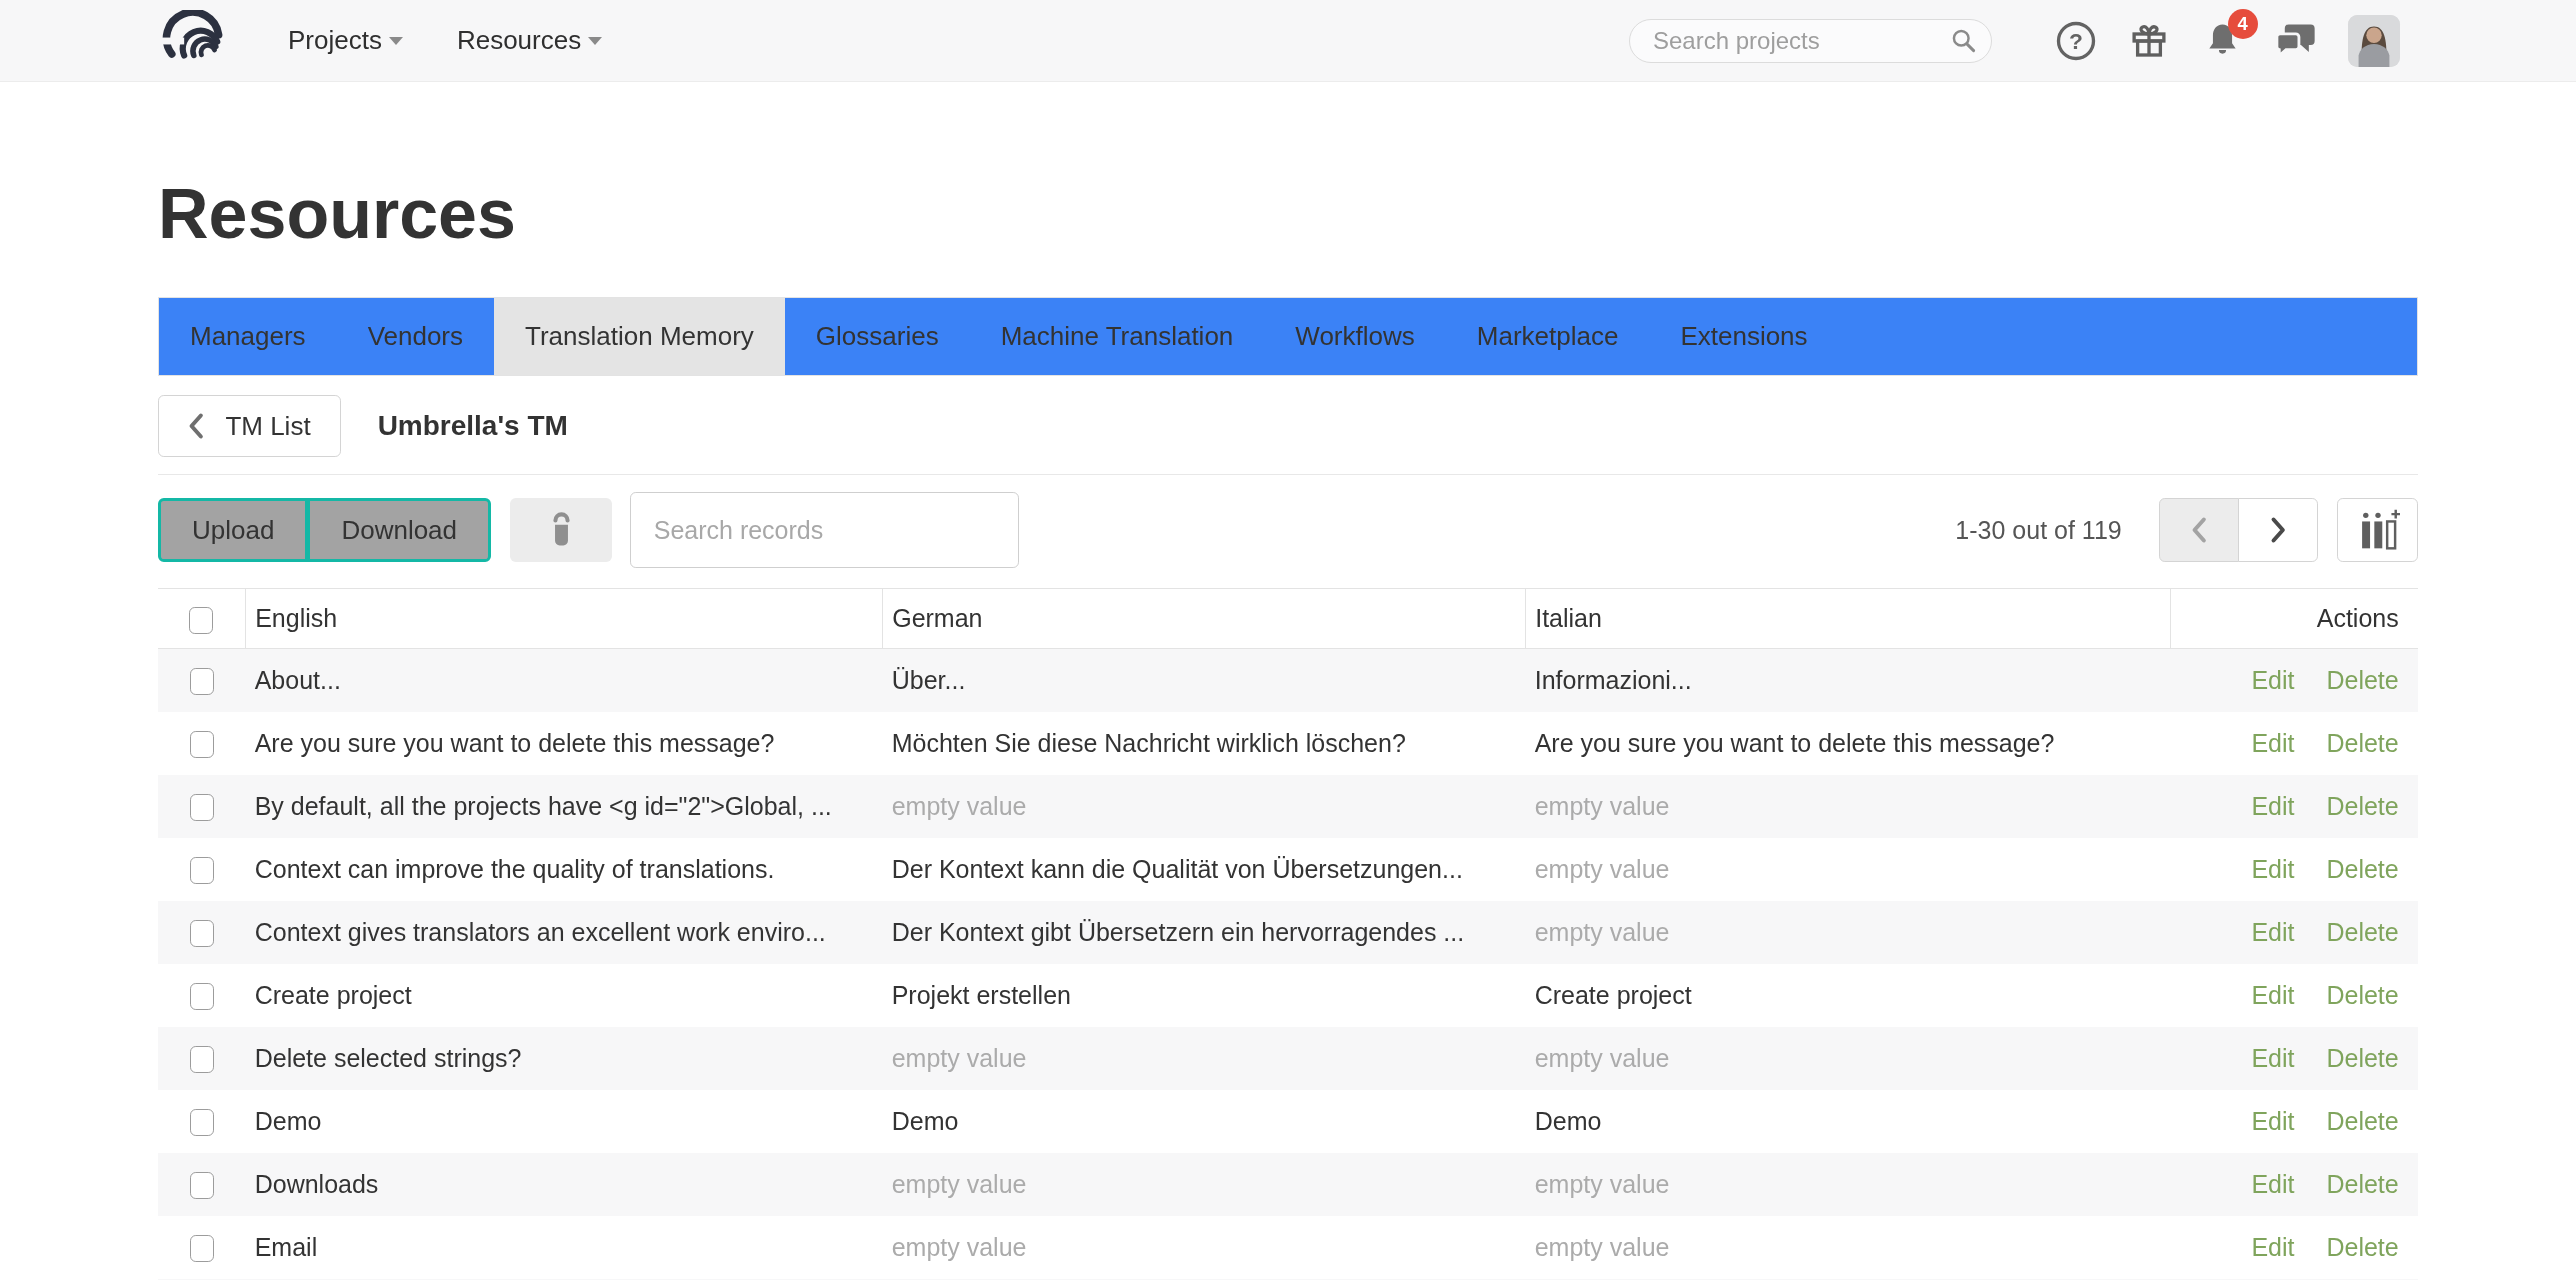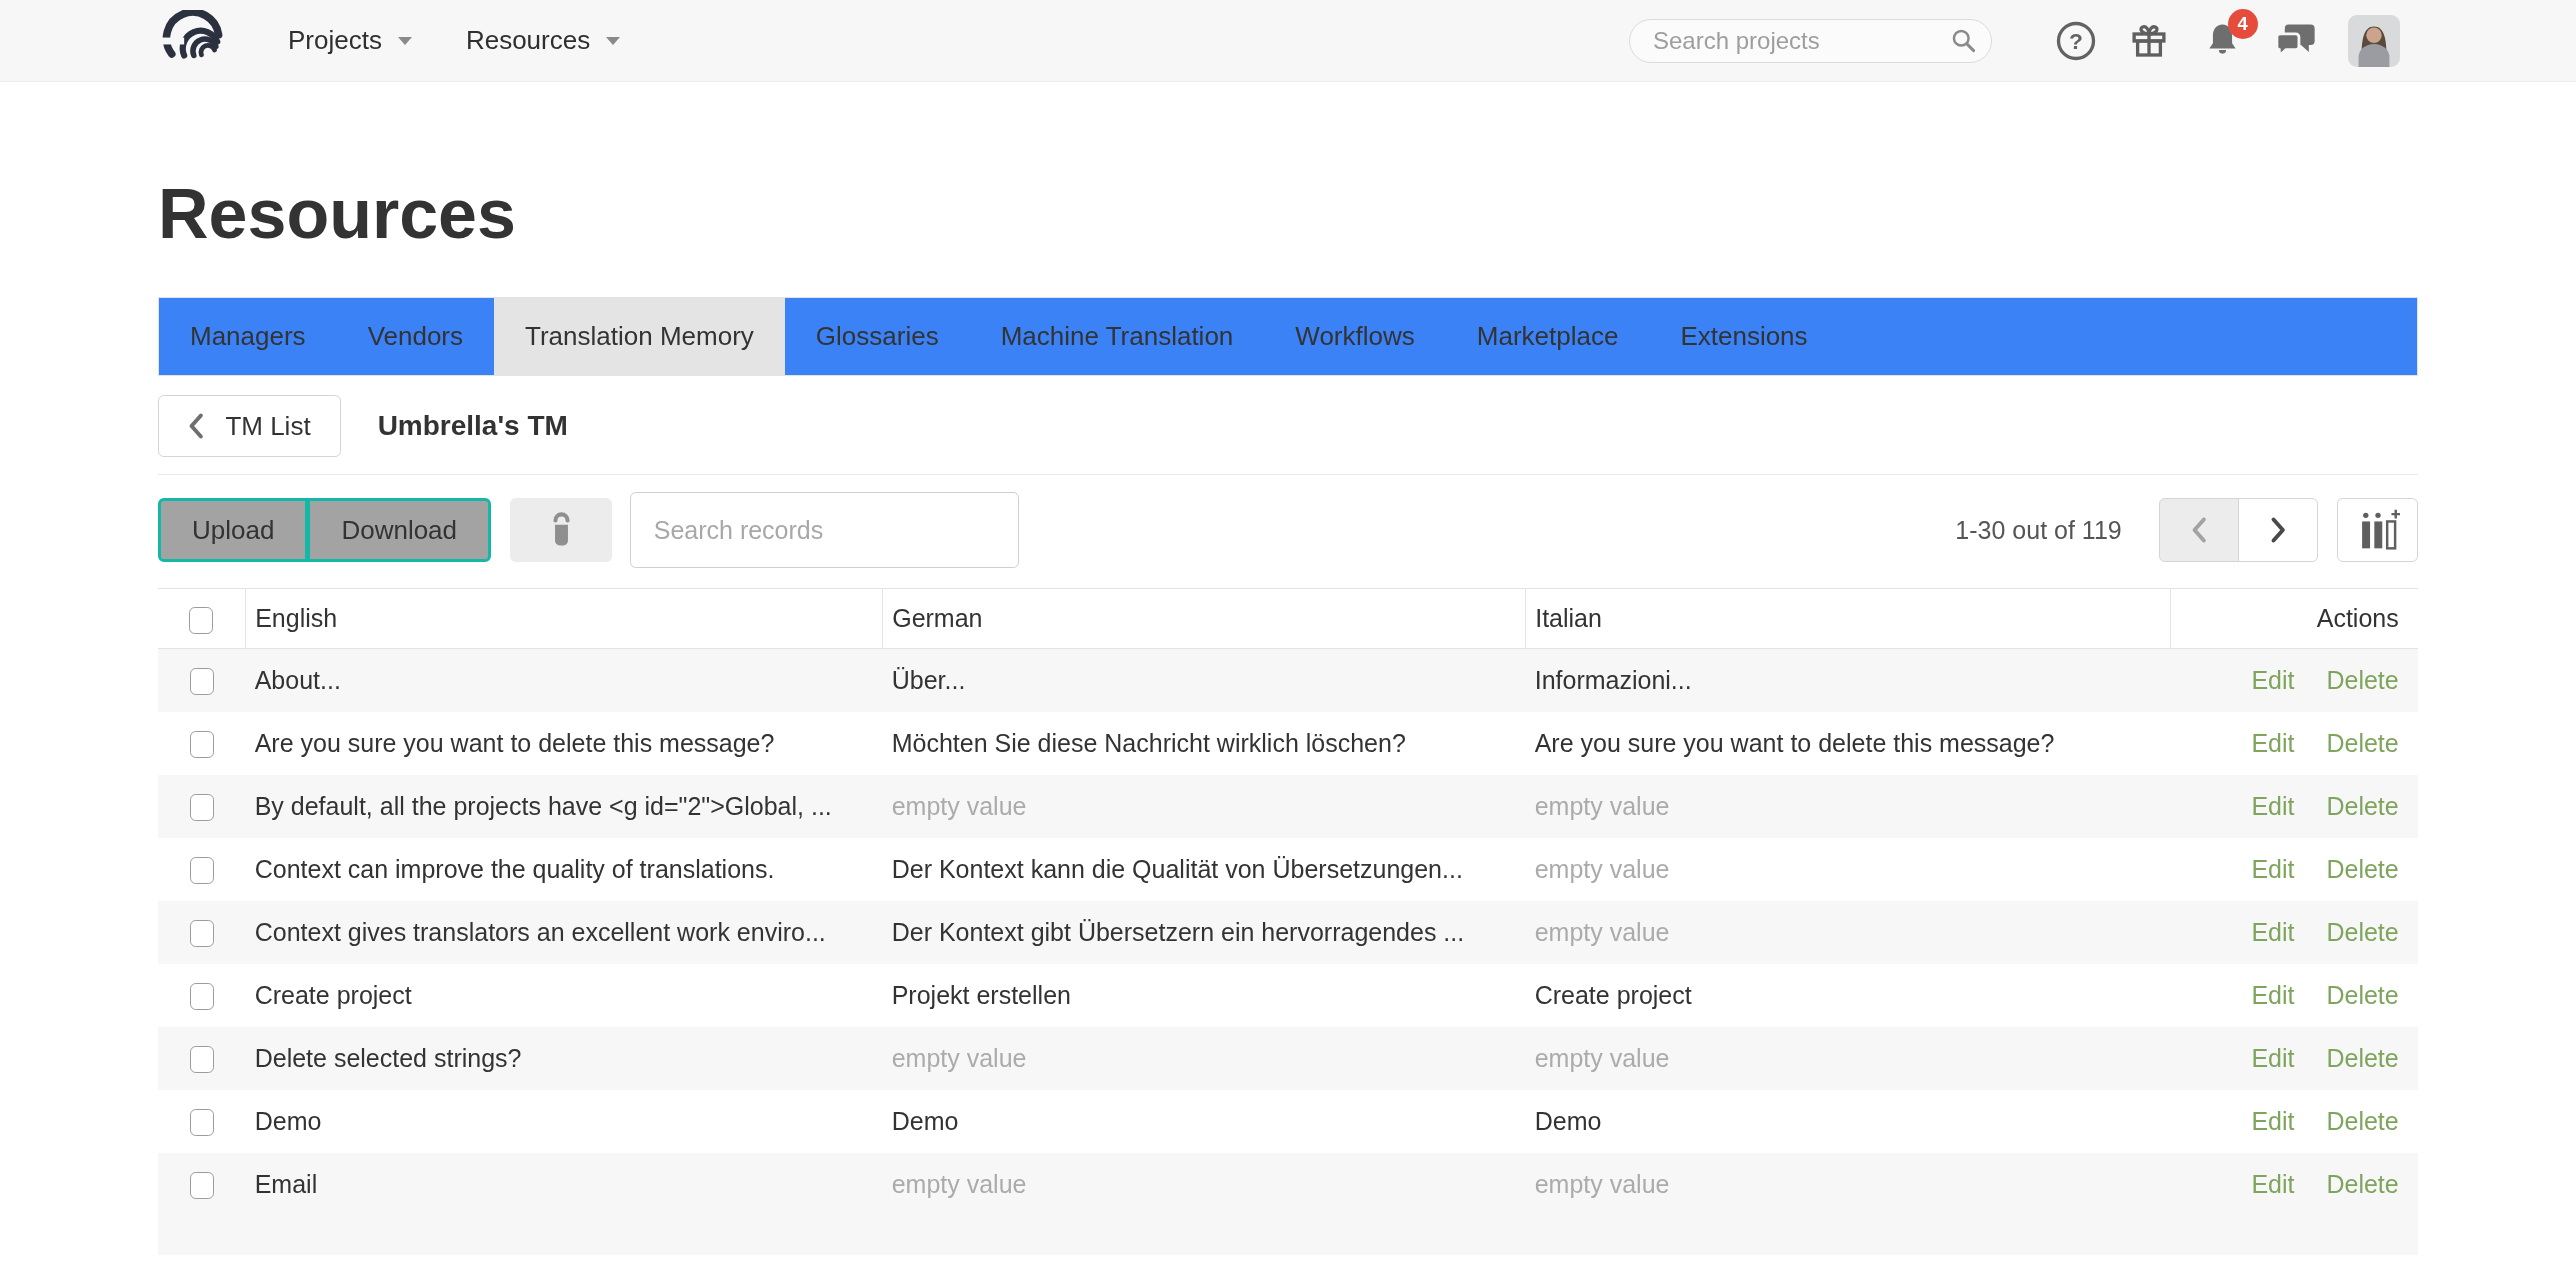--- a/index.html
+++ b/index.html
@@ -3,21 +3,21 @@
 <meta charset="utf-8">
 <style>
   * { margin:0; padding:0; box-sizing:border-box; }
   html,body { width:2576px; height:1281px; overflow:hidden; background:#fff;
     font-family:"Liberation Sans","DejaVu Sans",sans-serif; color:#333; }
 
   
   .navbar { height:82px; background:#f7f7f8; border-bottom:1px solid #ececec;
     display:flex; align-items:center; padding:0 176px 0 155px; }
   .logo { width:79px; height:62px; display:flex; align-items:center; }
-  .nav-link { display:flex; align-items:center; gap:16px; margin-left:54px;
+  .nav-link { display:flex; align-items:center; gap:7px; margin-left:54px;
     font-size:26px; color:#2f2f2f; cursor:pointer; }
   .caret-down { width:0; height:0; border:7.7px solid transparent; border-top:8.7px solid #8a8a8a; margin-top:7.7px; }
   .nav-search { margin-left:auto; position:relative; width:363px; height:44px; }
   .nav-search input { width:100%; height:100%; border:1.9px solid #dcdcdc; border-radius:22px;
     background:#fbfbfc; padding:0 52px 0 23px; font-size:24px; color:#333; outline:none;
     font-family:inherit; }
   .nav-search input::placeholder { color:#9e9e9e; }
   .nav-search .mag { position:absolute; right:15.5px; top:8.7px; }
   .nav-icons { display:flex; align-items:center; margin-left:35px; }
   .icon-btn { width:48px; height:48px; display:flex; align-items:center; justify-content:center;
@@ -328,20 +328,30 @@
     <td class="cb-cell"><span class="checkbox"></span></td>
     <td><span class="val">Demo</span></td>
     <td><span class="val">Demo</span></td>
     <td><span class="val">Demo</span></td>
     <td class="actions-cell">
       <a>Edit</a>
       <a>Delete</a>
     </td>
   </tr>
 
+  <tr>
+    <td class="cb-cell"><span class="checkbox"></span></td>
+    <td><span class="val">Downloads</span></td>
+    <td><span class="val empty">empty value</span></td>
+    <td><span class="val empty">empty value</span></td>
+    <td class="actions-cell">
+      <a>Edit</a>
+      <a>Delete</a>
+    </td>
+  </tr>
 
   <tr>
     <td class="cb-cell"><span class="checkbox"></span></td>
     <td><span class="val">Email</span></td>
     <td><span class="val empty">empty value</span></td>
     <td><span class="val empty">empty value</span></td>
     <td class="actions-cell">
       <a>Edit</a>
       <a>Delete</a>
     </td>

